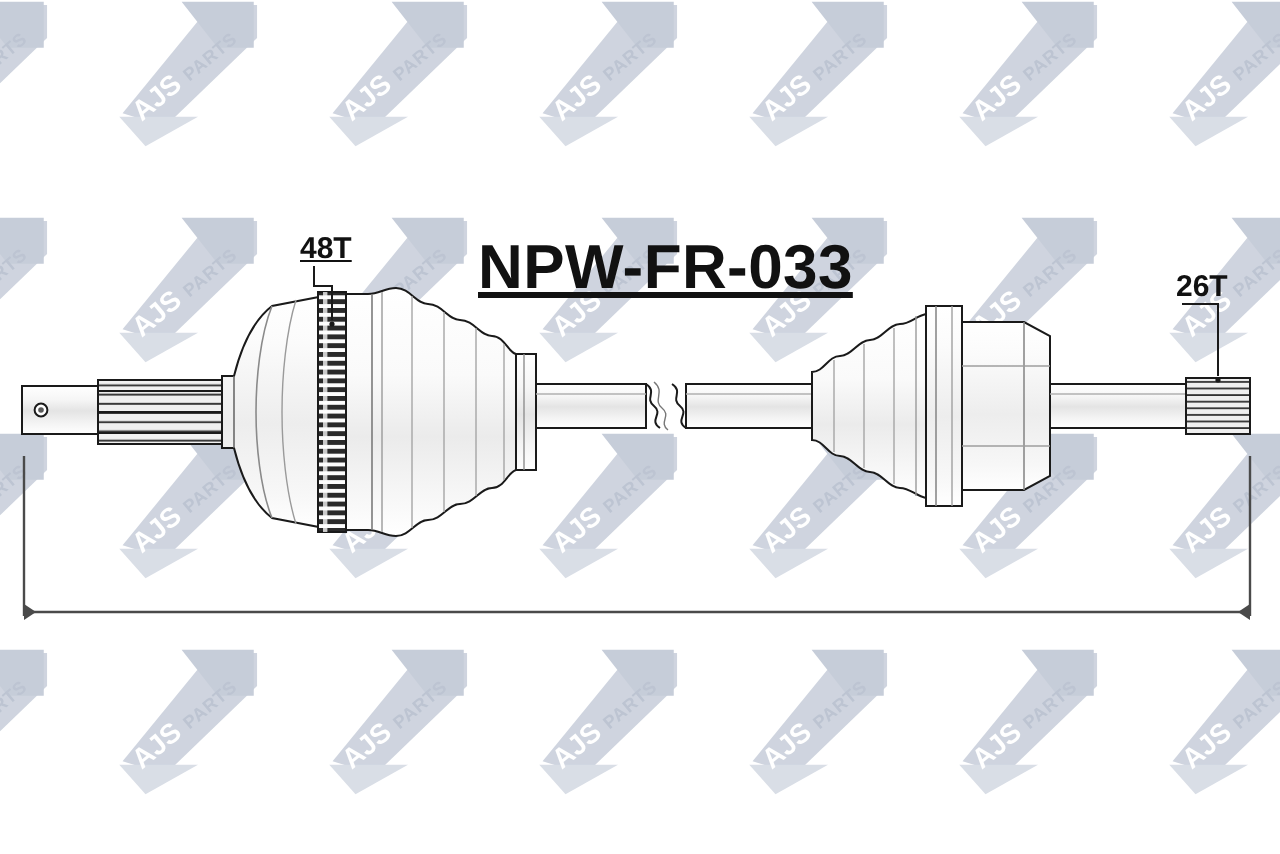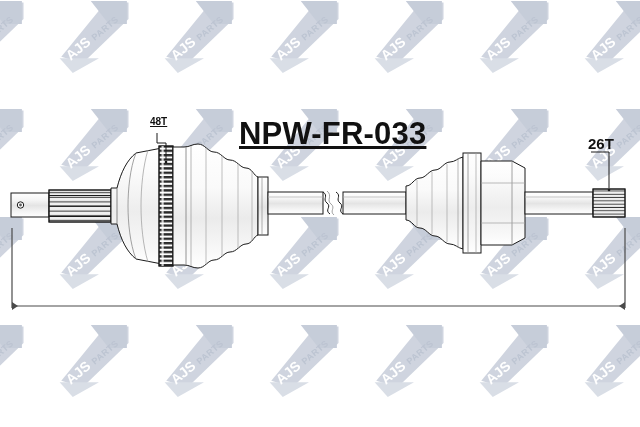--- a/index.html
+++ b/index.html
@@ -47,21 +47,21 @@
   #part-number-label {
     left: 239px;
     top: 118px;
     font-size: 31px;
     letter-spacing: 0.2px;
     text-decoration: underline;
   }
   #teeth-left-label {
     left: 150px;
     top: 117px;
-    font-size: 10px;
+    font-size: 15px;
     text-decoration: underline;
   }
   #teeth-right-label {
     left: 588px;
     top: 136px;
     font-size: 15px;
   }
 </style>
 </head>
 <body>

